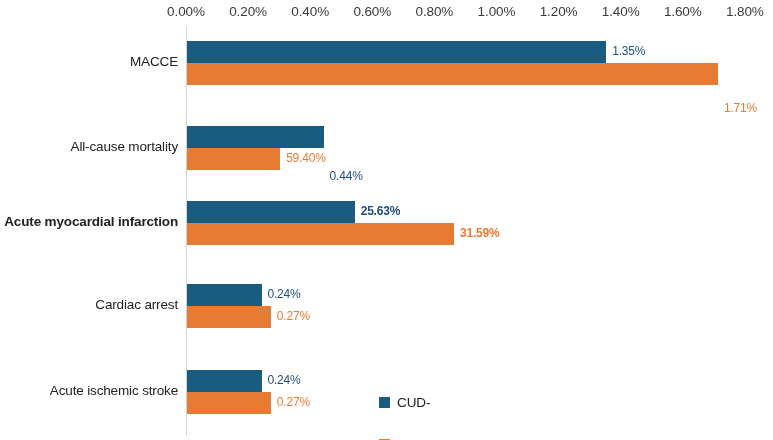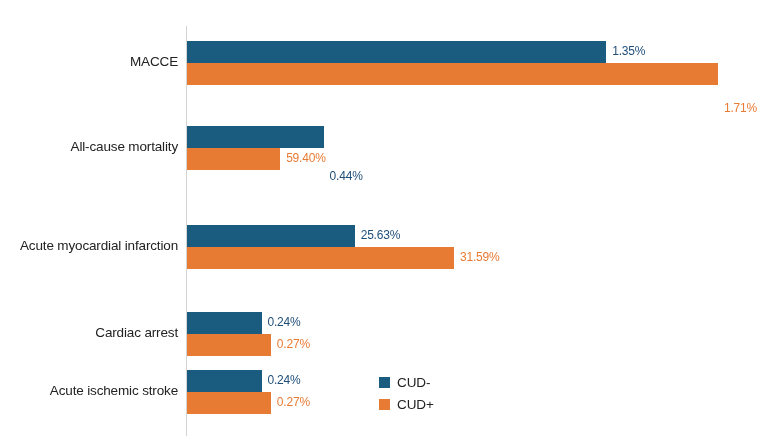--- a/index.html
+++ b/index.html
@@ -86,66 +86,79 @@
   
   .legend {
     position: absolute;
     left: 379px;
     top: 371px;
   }
   .legend-row {
     display: flex;
     align-items: center;
     height: 22px;
+    margin-top: 20px;
   }
   .legend-swatch {
     width: 11px;
     height: 11px;
     margin-right: 7px;
     flex: 0 0 auto;
   }
   .legend-swatch.s0 { background: #1a5c7f; }
   .legend-swatch.s1 { background: #e87b34; }
   .legend-label {
     font-size: 13.5px;
     color: #222222;
     letter-spacing: -0.1px;
   }
 </style>
 </head>
 <body>
 
 <div id="chart-root">
 
+  <div class="x-axis-labels">
+      <span class="x-tick-label" style="left: 186px;">0.00%</span>
+      <span class="x-tick-label" style="left: 248.1px;">0.20%</span>
+      <span class="x-tick-label" style="left: 310.2px;">0.40%</span>
+      <span class="x-tick-label" style="left: 372.3px;">0.60%</span>
+      <span class="x-tick-label" style="left: 434.4px;">0.80%</span>
+      <span class="x-tick-label" style="left: 496.5px;">1.00%</span>
+      <span class="x-tick-label" style="left: 558.6px;">1.20%</span>
+      <span class="x-tick-label" style="left: 620.7px;">1.40%</span>
+      <span class="x-tick-label" style="left: 682.8px;">1.60%</span>
+      <span class="x-tick-label" style="left: 744.9px;">1.80%</span>
+    </div>
 
   <div class="axis-line"></div>
 
   <div class="plot">
       <div class="group" style="top: 41px; height: 44px;">
         <div class="cat-label" style="top: 13px;">MACCE</div>
         <div class="bar s0" style="top: 0px; width: 419.175px;"></div>
         <span class="bar-value s0" style="left: 612.175px; top: 3px;">1.35%</span>
         <div class="bar s1" style="top: 22px; width: 530.955px;"></div>
         <span class="bar-value s1" style="left: 723.955px; top: 25px; margin-top: 35px;">1.71%</span>
       </div>
       <div class="group" style="top: 126px; height: 44px;">
         <div class="cat-label" style="top: 13px;">All-cause mortality</div>
         <div class="bar s0" style="top: 0px; width: 136.62px;"></div>
         <span class="bar-value s0" style="left: 329.62px; top: 3px; margin-top: 40px;">0.44%</span>
         <div class="bar s1" style="top: 22px; width: 93.15px;"></div>
         <span class="bar-value s1" style="left: 286.15px; top: 25px;">59.40%</span>
       </div>
-      <div class="group" style="top: 225px; height: 44px;">
+      <div class="group" style="top: 201px; height: 44px; font-weight: bold;">
         <div class="cat-label" style="top: 13px;">Acute myocardial infarction</div>
         <div class="bar s0" style="top: 0px; width: 167.67px;"></div>
         <span class="bar-value s0" style="left: 360.67px; top: 3px;">25.63%</span>
         <div class="bar s1" style="top: 22px; width: 267.03px;"></div>
         <span class="bar-value s1" style="left: 460.03px; top: 25px;">31.59%</span>
       </div>
-      <div class="group" style="top: 312px; height: 44px;">
+      <div class="group" style="top: 284px; height: 44px;">
         <div class="cat-label" style="top: 13px;">Cardiac arrest</div>
         <div class="bar s0" style="top: 0px; width: 74.52px;"></div>
         <span class="bar-value s0" style="left: 267.52px; top: 3px;">0.24%</span>
         <div class="bar s1" style="top: 22px; width: 83.835px;"></div>
         <span class="bar-value s1" style="left: 276.835px; top: 25px;">0.27%</span>
       </div>
       <div class="group" style="top: 370px; height: 44px;">
         <div class="cat-label" style="top: 13px;">Acute ischemic stroke</div>
         <div class="bar s0" style="top: 0px; width: 74.52px;"></div>
         <span class="bar-value s0" style="left: 267.52px; top: 3px;">0.24%</span>

